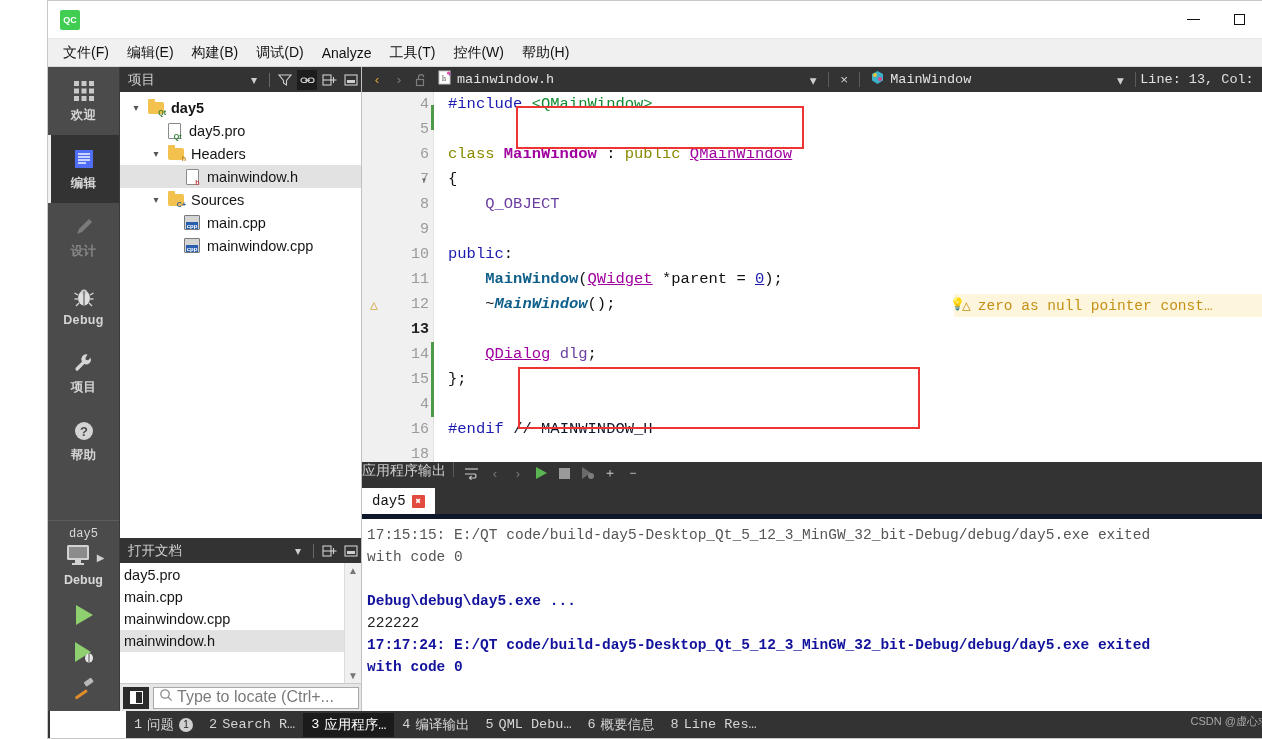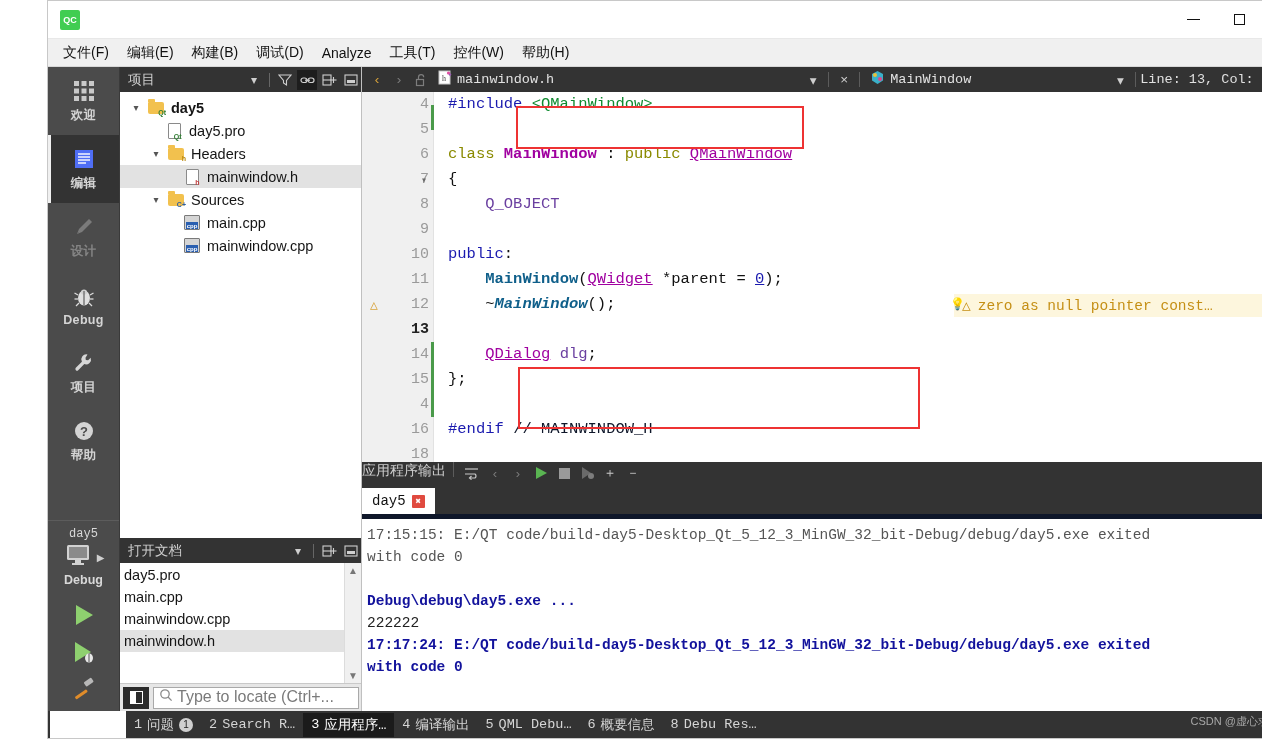--- a/index.html
+++ b/index.html
@@ -869,18 +869,18 @@
     <div class="sb-pill">
       <span>5</span>
       <span>QML Debu…</span>
     </div>
     <div class="sb-pill">
       <span>6</span>
       <span>概要信息</span>
     </div>
     <div class="sb-pill">
       <span>8</span>
-      <span>Debu Res…</span>
+      <span>Line Res…</span>
     </div>
     <span class="sb-caret">▾</span>
     <div class="watermark">CSDN @虚心求知的熊</div>
   </div>
 </div>
 
 </body></html>

